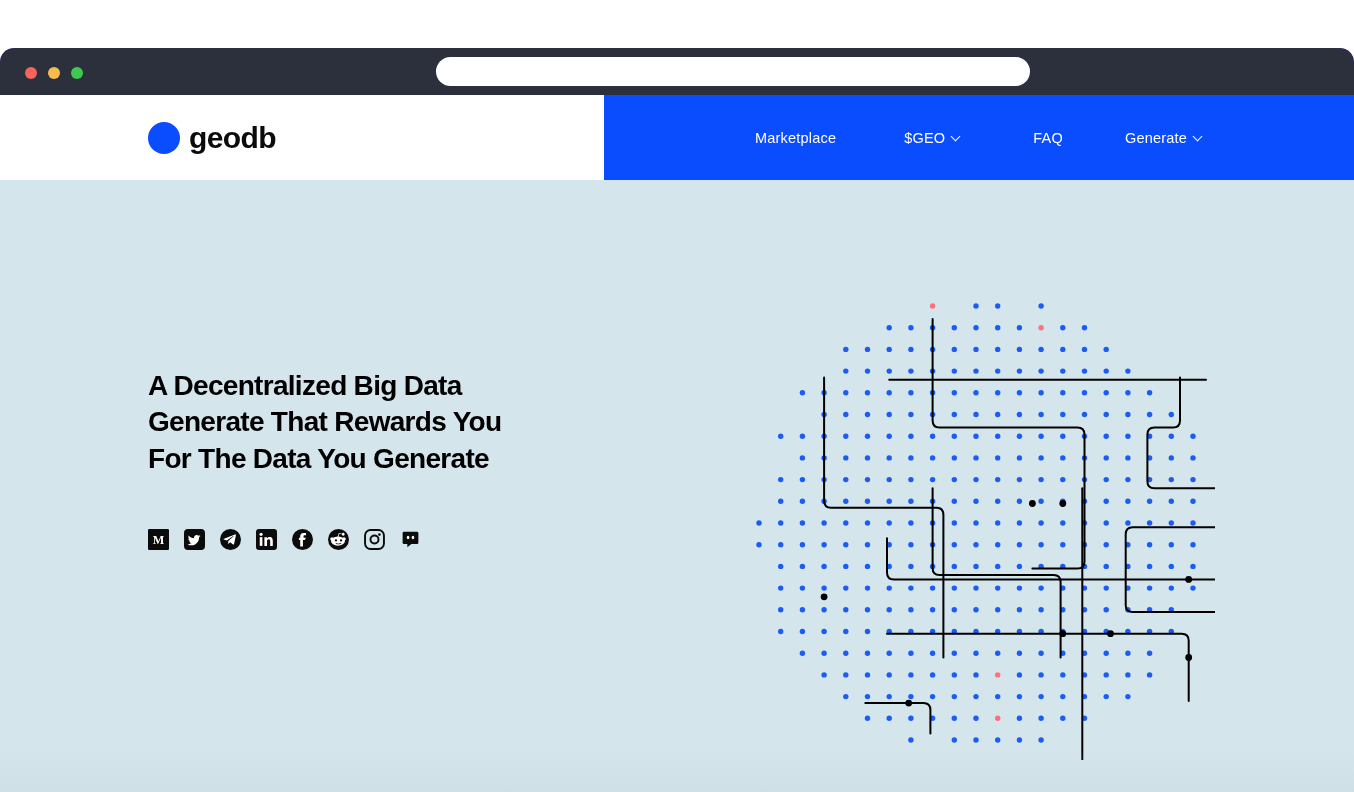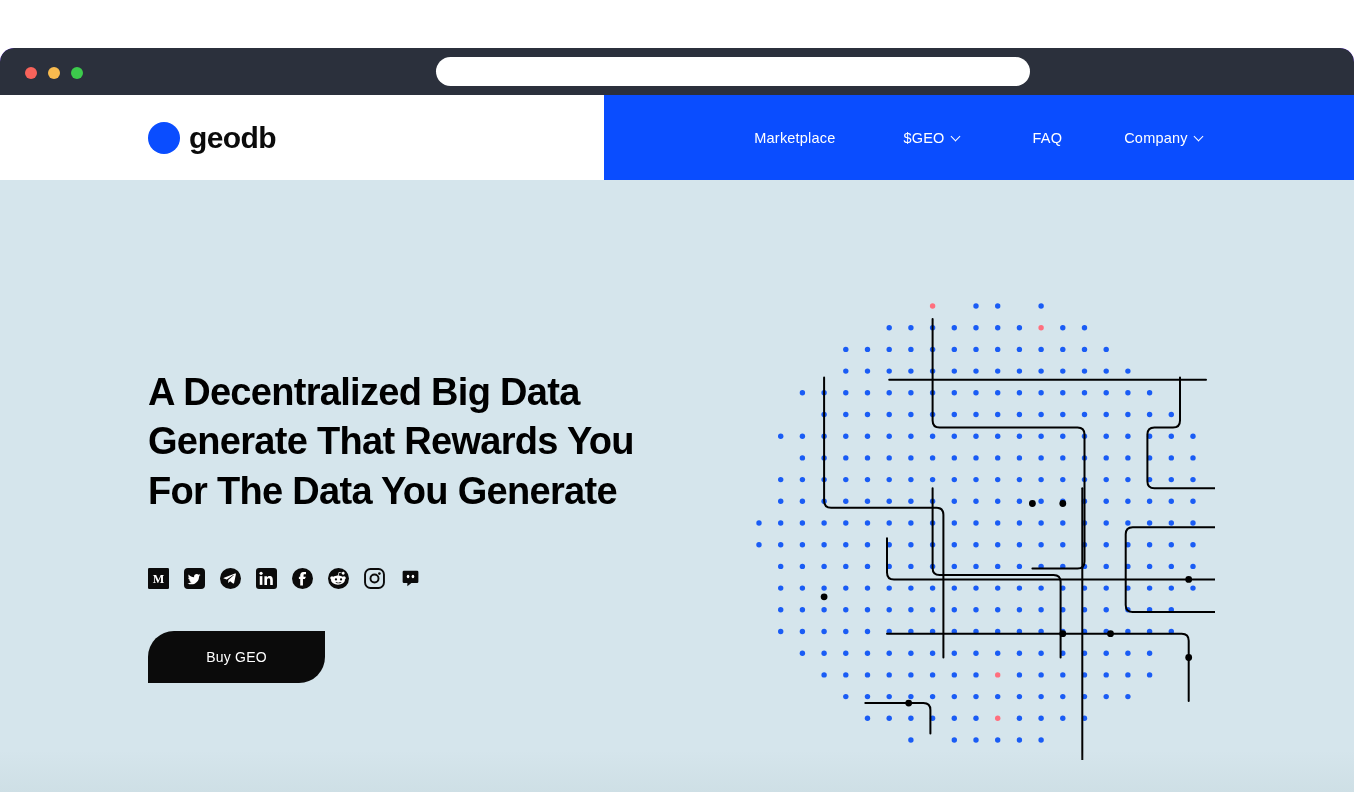--- a/index.html
+++ b/index.html
@@ -162,21 +162,21 @@
     pointer-events: none;
   }
 
   .heroleft {
     position: absolute;
     top: 0; left: 148px;
     width: 560px;
   }
   .headline {
     margin-top: 188px;
-    font-size: 38px;
+    font-size: 28px;
     font-weight: 700;
     line-height: 1.3;
     letter-spacing: -0.7px;
     color: #000000;
   }
 
   .socials {
     margin-top: 52px;
     display: flex;
     align-items: center;
@@ -248,21 +248,21 @@
         <a class="navitem">
           <span>$GEO</span>
           <span class="caret"></span>
         </a>
 
         <a class="navitem">
           <span>FAQ</span>
         </a>
 
         <a class="navitem">
-          <span>Company</span>
+          <span>Generate</span>
           <span class="caret"></span>
         </a>
 
       </nav>
 
     </div>
 
   </div>
 
   <div class="hero">
@@ -334,21 +334,20 @@
         <a class="social" title="Discord">
           <svg width="21" height="21" viewBox="0 0 24 24">
             <path fill="#0b0b0b" d="M3 4.5A1.5 1.5 0 0 1 4.5 3h15A1.5 1.5 0 0 1 21 4.5v11.2a1.5 1.5 0 0 1-1.5 1.5H13l-4.6 3.6v-3.6H4.5A1.5 1.5 0 0 1 3 15.7z"></path>
             <ellipse cx="9.2" cy="9.7" rx="1.5" ry="1.9" fill="#ffffff"></ellipse>
             <ellipse cx="14.8" cy="9.7" rx="1.5" ry="1.9" fill="#ffffff"></ellipse>
           </svg>
         </a>
 
       </div>
 
-      <button class="buybtn">Buy GEO</button>
     </div>
 
     <div class="heroart">
       <svg width="470" height="470" viewBox="0 0 470 470" id="art-svg">
           <circle cx="187.6" cy="16.0" r="2.7" fill="#ff6f7e"></circle>
           <circle cx="231.0" cy="16.0" r="2.7" fill="#1a5cf5"></circle>
           <circle cx="252.7" cy="16.0" r="2.7" fill="#1a5cf5"></circle>
           <circle cx="296.1" cy="16.0" r="2.7" fill="#1a5cf5"></circle>
           <circle cx="144.2" cy="37.7" r="2.7" fill="#1a5cf5"></circle>
           <circle cx="165.9" cy="37.7" r="2.7" fill="#1a5cf5"></circle>

